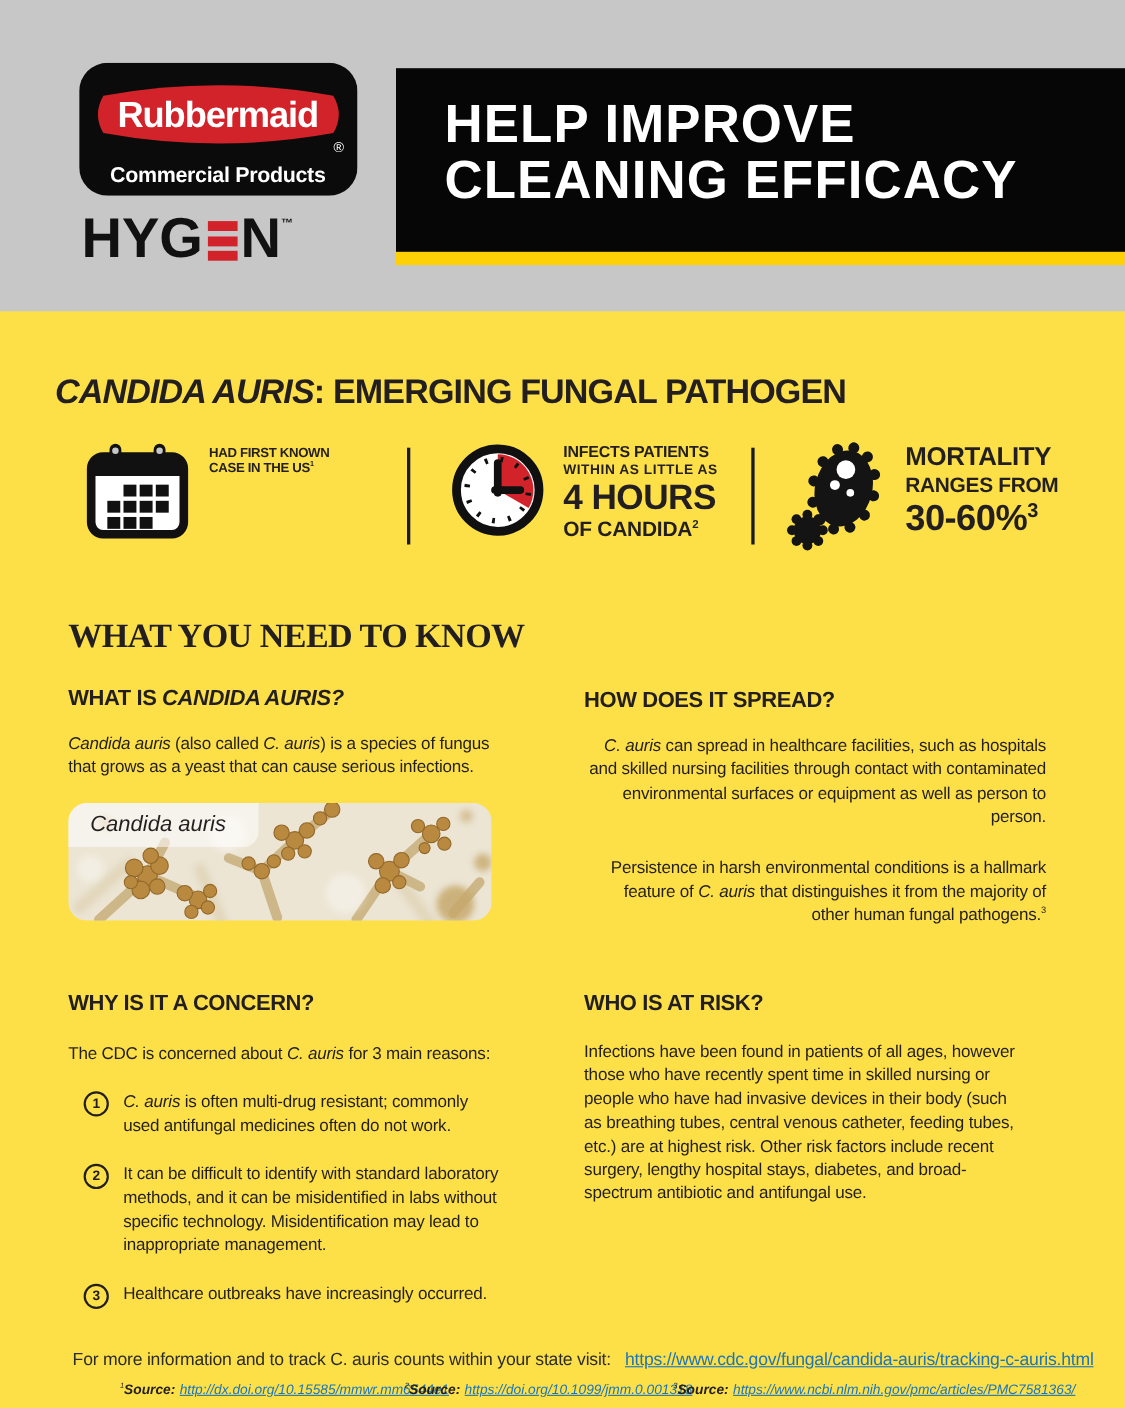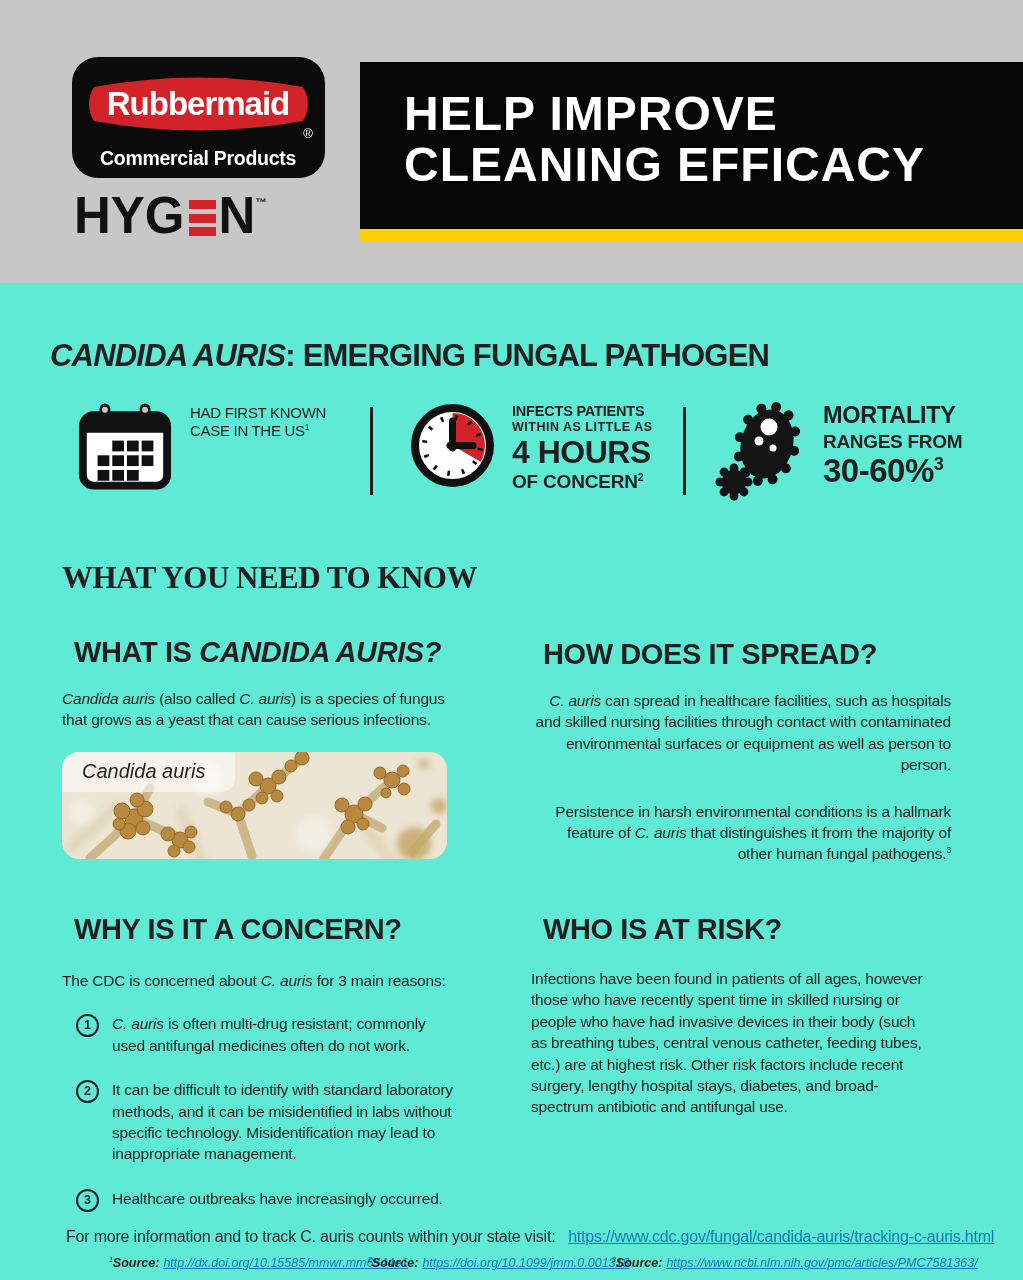--- a/index.html
+++ b/index.html
@@ -1,43 +1,43 @@
 <!DOCTYPE html>
 <html><head>
 <meta charset="utf-8">
 <style>
   html,body{margin:0;padding:0;background:#fff;}
-  .page{position:relative;width:1023px;height:1280px;background:#5eead4;overflow:hidden;
+  .page{position:relative;width:1023px;height:1280px;background:#fde047;overflow:hidden;
         font-family:"Liberation Sans",sans-serif;color:#231F20;}
   
   .top-band{position:absolute;left:0;top:0;width:1023px;height:283px;background:#C7C7C8;}
   .banner{position:absolute;left:360px;top:62px;right:0;height:167px;background:#060606;}
   .banner-text{padding:26px 0 0 45px;color:#fff;font-weight:700;font-size:49px;line-height:51px;
                letter-spacing:1px;transform:scaleX(.98);transform-origin:left top;white-space:nowrap;}
   .banner-rule{position:absolute;left:360px;top:229px;right:0;height:12px;background:#FDD105;}
   .logo-wrap{position:absolute;left:72px;top:57px;width:260px;}
   .hygen{display:flex;align-items:flex-start;margin-top:12px;margin-left:2px;}
   .hygen .ltr{font-size:51px;font-weight:700;line-height:44px;letter-spacing:0;color:#111;}
   .hygen-e{display:flex;flex-direction:column;justify-content:space-between;width:27px;height:36px;margin:6px 3px 0 4px;}
   .hygen-e .bar{height:9px;background:#D2232A;}
   .hygen .tm{font-size:11px;font-weight:700;margin-top:2px;color:#111;}
   
   .title{position:absolute;left:50px;top:338px;font-size:31px;font-weight:700;letter-spacing:-.8px;white-space:nowrap;}
   .h2{position:absolute;left:62px;top:560px;font-size:31px;font-weight:700;letter-spacing:-.5px;font-family:Liberation Serif, serif;}
-  .h3{font-size:29px;font-weight:700;letter-spacing:-.4px;margin:12px;}
+  .h3{font-size:20px;font-weight:700;letter-spacing:-.4px;margin:0;}
   .it{font-style:italic;}
   
   .stat{position:absolute;display:flex;}
   .stat-1{left:78px;top:399px;gap:18px;}
   .stat-2{left:408px;top:401px;gap:15px;}
   .stat-3{left:712px;top:396px;gap:15px;}
   .divider{position:absolute;width:3px;height:88px;top:407px;background:#1b1b1b;}
   .div-1{left:370px;} .div-2{left:683px;}
   .stat-big{font-size:54px;font-weight:700;letter-spacing:-1.5px;line-height:1;}
-  .stat-cap{font-size:15px;font-weight:400;letter-spacing:-.3px;line-height:1.2;margin-top:5px;}
+  .stat-cap{font-size:12px;font-weight:700;letter-spacing:-.3px;line-height:1.2;margin-top:5px;}
   .s2-l1{font-size:14.5px;font-weight:700;letter-spacing:-.2px;line-height:1.15;}
   .s2-l2{font-size:12.5px;font-weight:700;letter-spacing:.5px;line-height:1.2;}
   .s2-big{font-size:32px;font-weight:700;letter-spacing:-.5px;line-height:1.12;}
   .s2-l3{font-size:19px;font-weight:700;letter-spacing:-.2px;line-height:1.15;}
   .s3-l1{font-size:23.5px;font-weight:700;letter-spacing:-.3px;line-height:1.18;}
   .s3-l2{font-size:19px;font-weight:700;letter-spacing:-.3px;line-height:1.22;}
   .s3-big{font-size:33px;font-weight:700;letter-spacing:-.5px;line-height:1.1;}
   sup.fn{font-size:.55em;vertical-align:super;line-height:0;}
   
   .sec{position:absolute;}
@@ -146,21 +146,21 @@
       <circle cx="44.5" cy="44.5" r="28" fill="none" stroke="#101010" stroke-width="5" stroke-dasharray="2.6 12.06" transform="rotate(-85 44.5 44.5)"></circle>
       <path d="M44.5,47 L44.5,20" stroke="#101010" stroke-width="7" stroke-linecap="round"></path>
       <path d="M42,44.5 L65,44.5" stroke="#101010" stroke-width="7" stroke-linecap="round"></path>
       <circle cx="44.5" cy="44.5" r="4.5" fill="#101010"></circle>
     </svg>
     <div style="margin-top:2px">
       <div class="s2-l1">INFECTS PATIENTS</div>
       <div class="s2-l2">WITHIN AS LITTLE AS</div>
       <div class="s2-big">4 HOURS</div>
       <div class="s2-l3">
-        <span>OF CONCERN</span><sup class="fn">2</sup>
+        <span>OF CANDIDA</span><sup class="fn">2</sup>
       </div>
     </div>
   </div>
 
   <div class="divider div-2"></div>
 
   <div class="stat stat-3">
     <svg width="96" height="106" viewBox="0 0 96 106">
       <g fill="#141414" transform="rotate(14 55 48)">
         <ellipse cx="55" cy="48" rx="26" ry="35"></ellipse>

